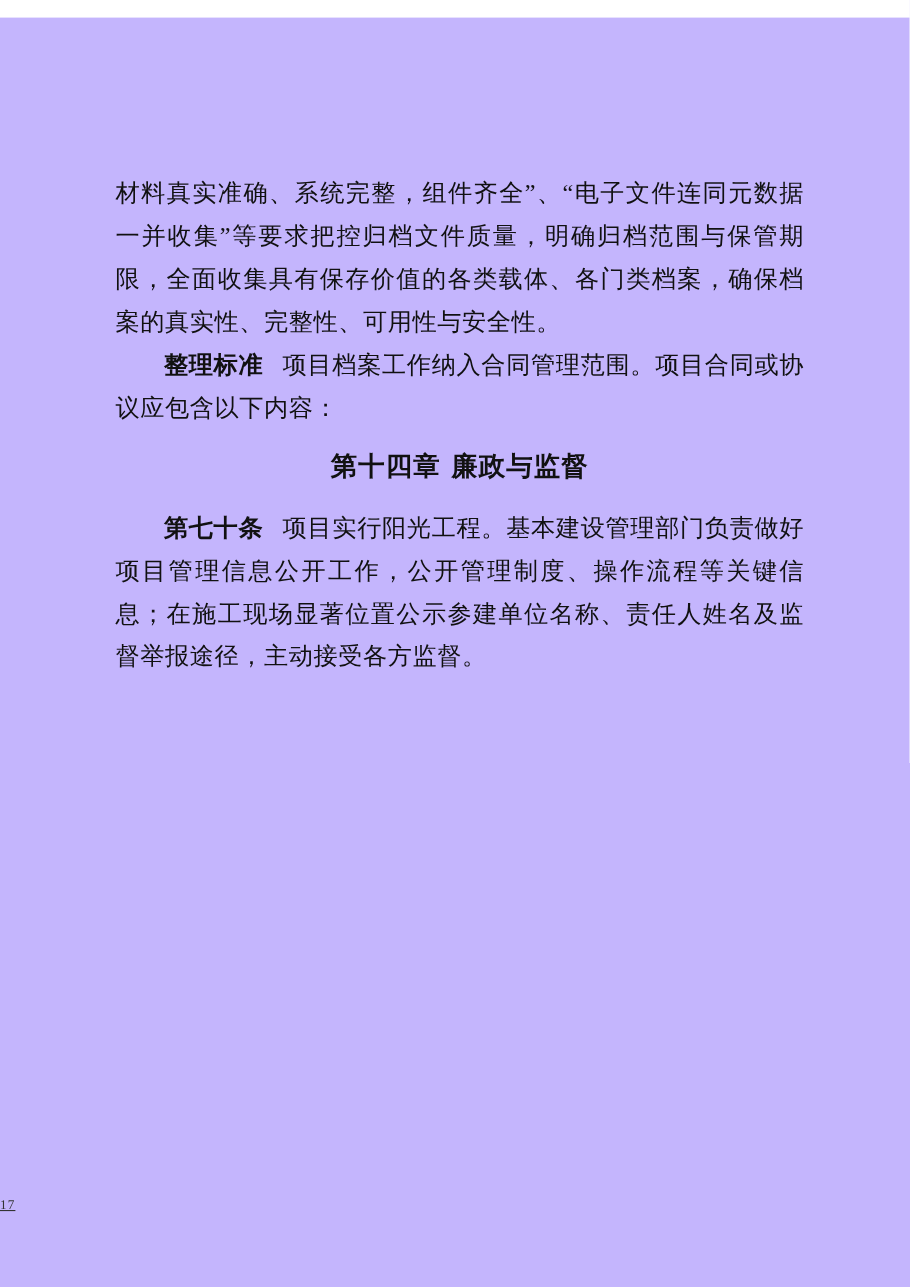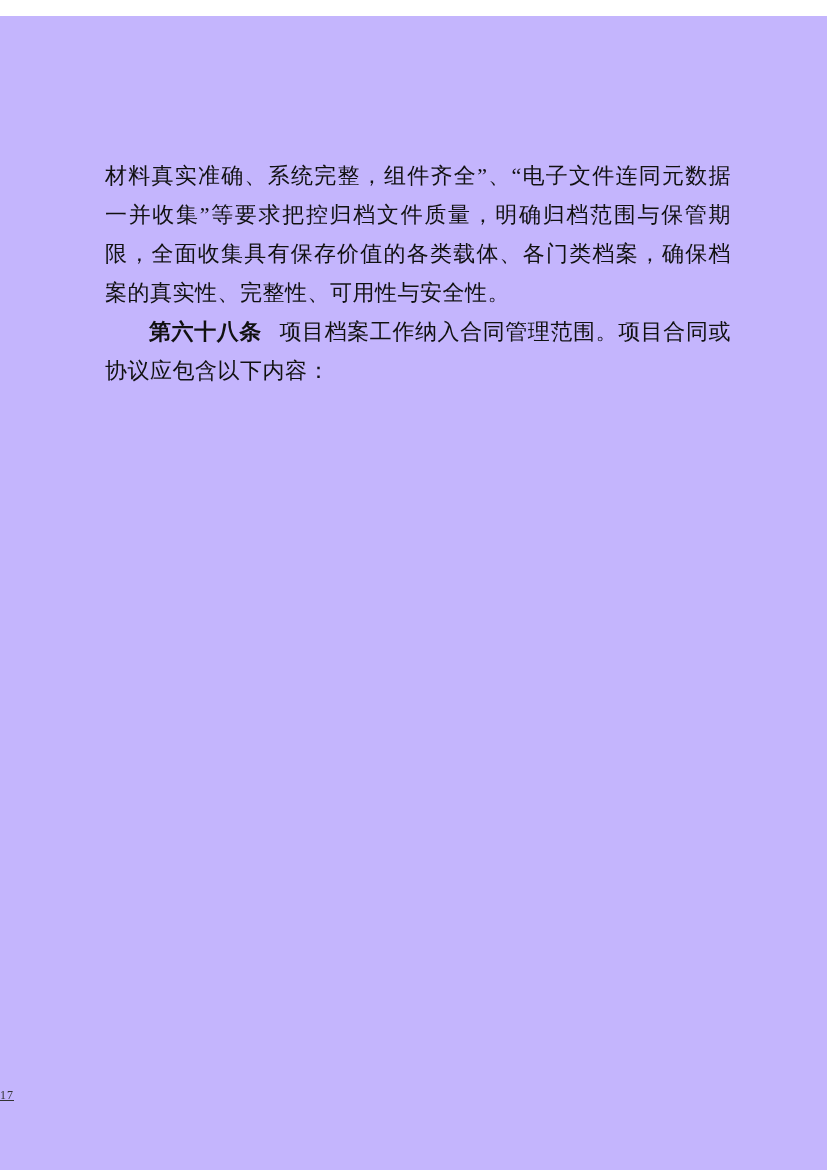--- a/index.html
+++ b/index.html
@@ -64,25 +64,31 @@
 </style>
 </head>
 <body>
 
 <div class="page">
   <div class="content">
 
     <p class="body no-indent">材料真实准确、系统完整，组件齐全”、“电子文件连同元数据一并收集”等要求把控归档文件质量，明确归档范围与保管期限，全面收集具有保存价值的各类载体、各门类档案，确保档案的真实性、完整性、可用性与安全性。</p>
 
     <p class="body">
-      <span class="article-label">第六十八条</span><span>项目档案工作纳入合同管理范围。项目合同或协议应包含以下内容：</span>
+      <span class="article-label">整理标准</span><span>项目档案工作纳入合同管理范围。项目合同或协议应包含以下内容：</span>
     </p>
 
 
 
 
+    <p class="chapter-heading">
+      <span class="chapter-number">第十四章</span><span>廉政与监督</span>
+    </p>
 
 
+    <p class="body">
+      <span class="article-label">第七十条</span><span>项目实行阳光工程。基本建设管理部门负责做好项目管理信息公开工作，公开管理制度、操作流程等关键信息；在施工现场显著位置公示参建单位名称、责任人姓名及监督举报途径，主动接受各方监督。</span>
+    </p>
 
   </div>
 
   <div class="page-number">17</div>
 </div>
 
 </body></html>

